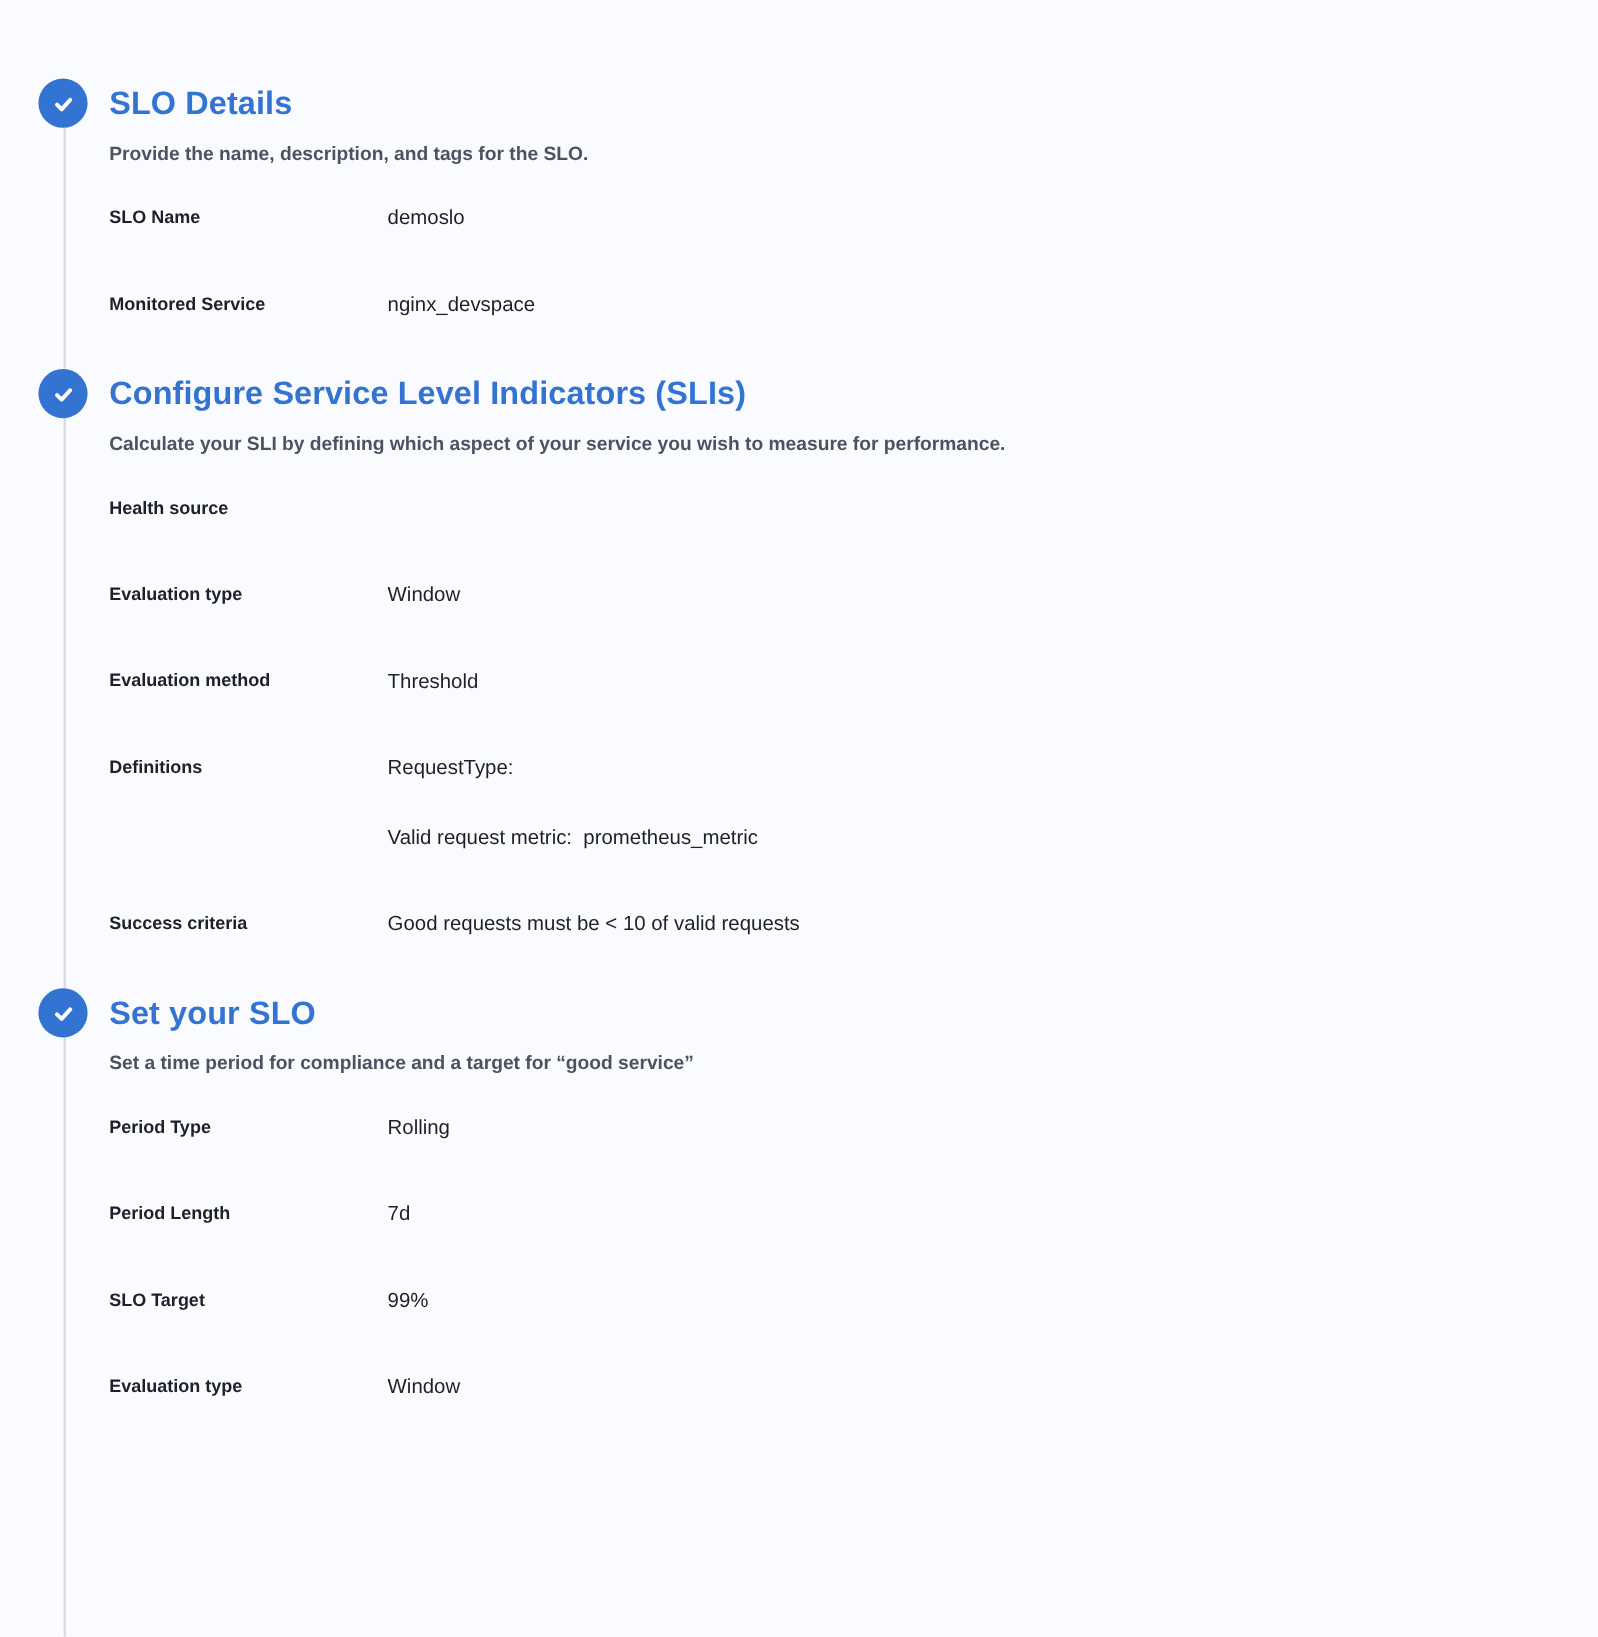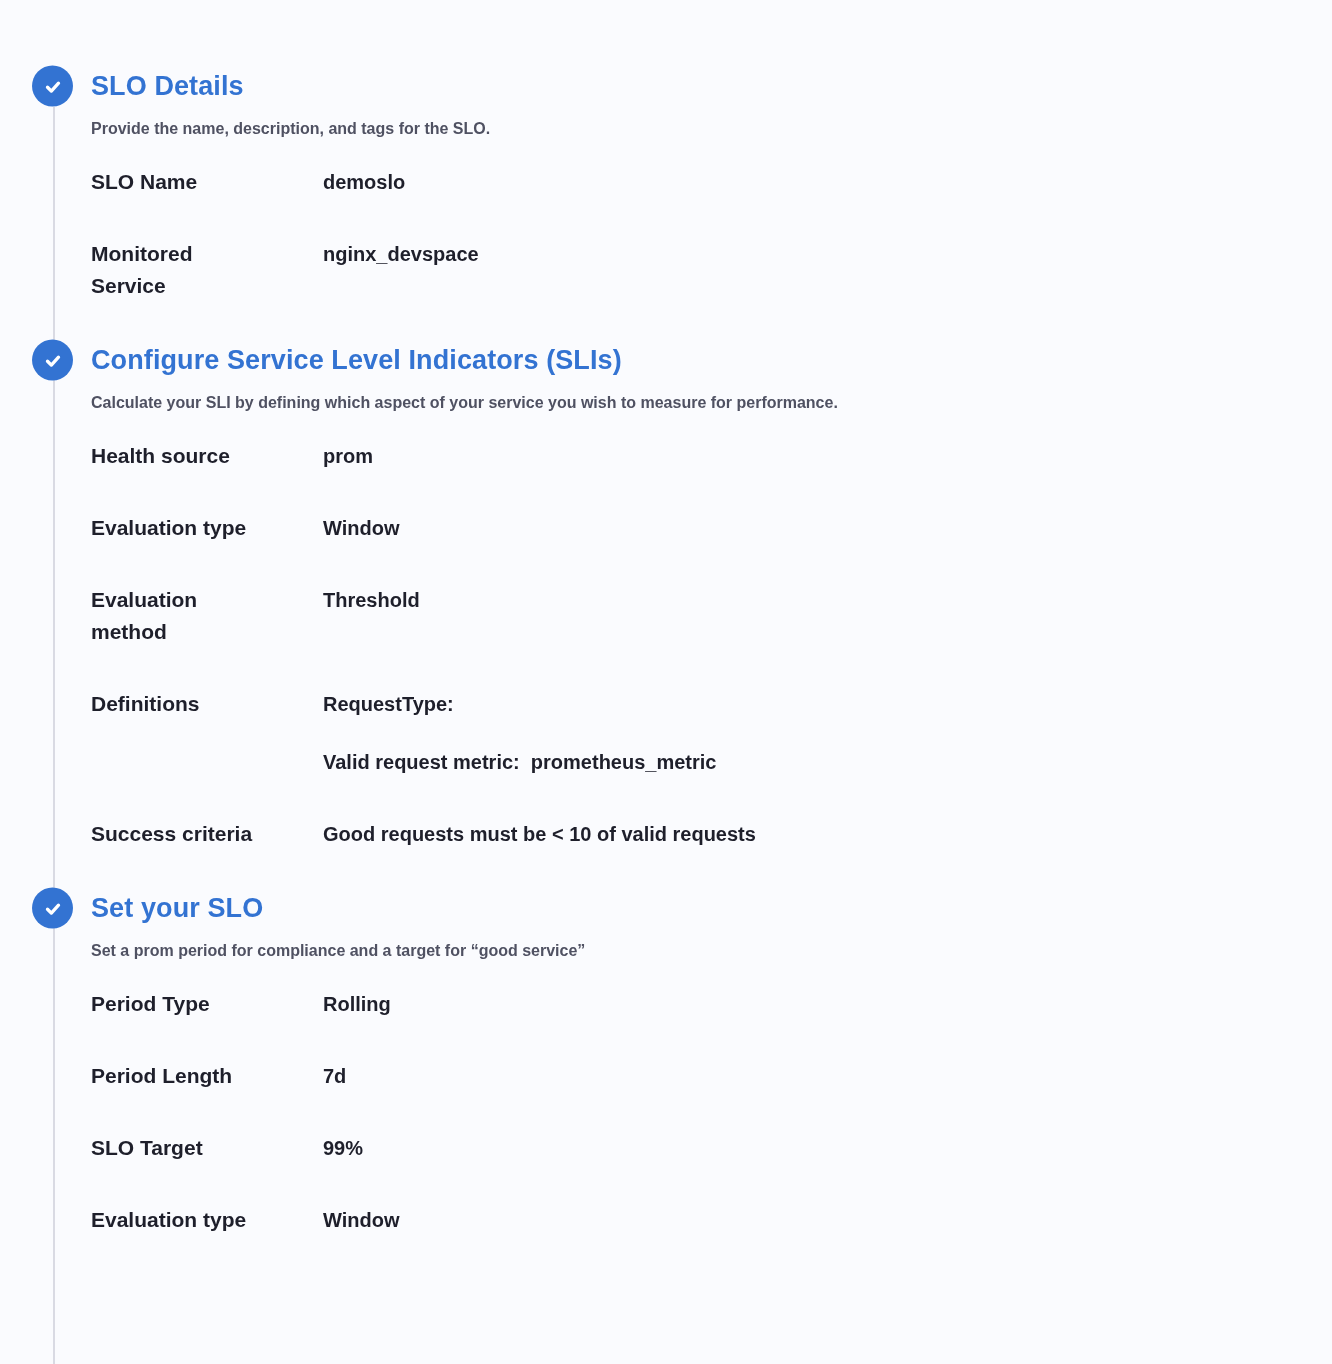--- a/index.html
+++ b/index.html
@@ -67,30 +67,30 @@
   }
   .rows { margin-top: 22px; }
   .row {
     display: flex;
     align-items: flex-start;
     margin-bottom: 40px;
   }
   .row-label {
     flex: 0 0 165px;
     margin-right: 67px;
-    font-size: 21px;
+    font-size: 15px;
     line-height: 32px;
     font-weight: 600;
     color: var(--text, #1e1f2b);
   }
   .row-values { flex: 1; }
   .row-value {
-    font-size: 20px;
+    font-size: 17px;
     line-height: 32px;
-    font-weight: 700;
+    font-weight: 400;
     color: var(--text, #1e1f2b);
     white-space: pre-wrap;
   }
   .row-value.vgap { margin-top: 26px; }
 </style>
 </head>
 <body>
 
 <div class="page">
   <div class="timeline"></div>
@@ -127,23 +127,20 @@
         <svg width="22" height="22" viewBox="0 0 24 24" fill="none">
           <path d="M6 12.8 L10.2 17 L18 8.4" stroke="#ffffff" stroke-width="3.6" stroke-linecap="round" stroke-linejoin="round"></path>
         </svg>
       </span>
       <h2 class="step-title">Configure Service Level Indicators (SLIs)</h2>
     </div>
     <p class="step-subtitle">Calculate your SLI by defining which aspect of your service you wish to measure for performance.</p>
     <div class="rows">
       <div class="row">
         <div class="row-label">Health source</div>
-        <div class="row-values">
-            <div class="row-value">prom</div>
-          </div>
       </div>
       <div class="row">
         <div class="row-label">Evaluation type</div>
         <div class="row-values">
             <div class="row-value">Window</div>
           </div>
       </div>
       <div class="row">
         <div class="row-label">Evaluation method</div>
         <div class="row-values">
@@ -168,21 +165,21 @@
 
   <section class="step">
     <div class="step-head">
       <span class="check-circle">
         <svg width="22" height="22" viewBox="0 0 24 24" fill="none">
           <path d="M6 12.8 L10.2 17 L18 8.4" stroke="#ffffff" stroke-width="3.6" stroke-linecap="round" stroke-linejoin="round"></path>
         </svg>
       </span>
       <h2 class="step-title">Set your SLO</h2>
     </div>
-    <p class="step-subtitle">Set a prom period for compliance and a target for “good service”</p>
+    <p class="step-subtitle">Set a time period for compliance and a target for “good service”</p>
     <div class="rows">
       <div class="row">
         <div class="row-label">Period Type</div>
         <div class="row-values">
             <div class="row-value">Rolling</div>
           </div>
       </div>
       <div class="row">
         <div class="row-label">Period Length</div>
         <div class="row-values">

